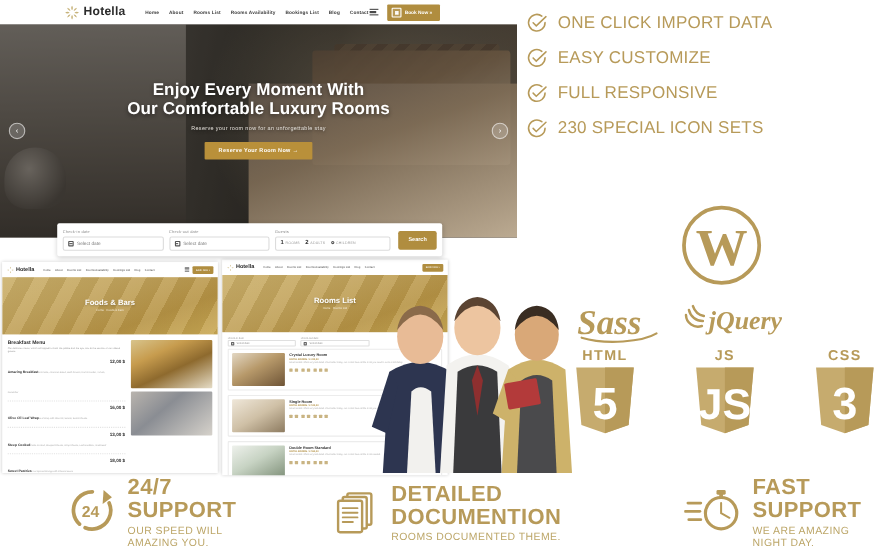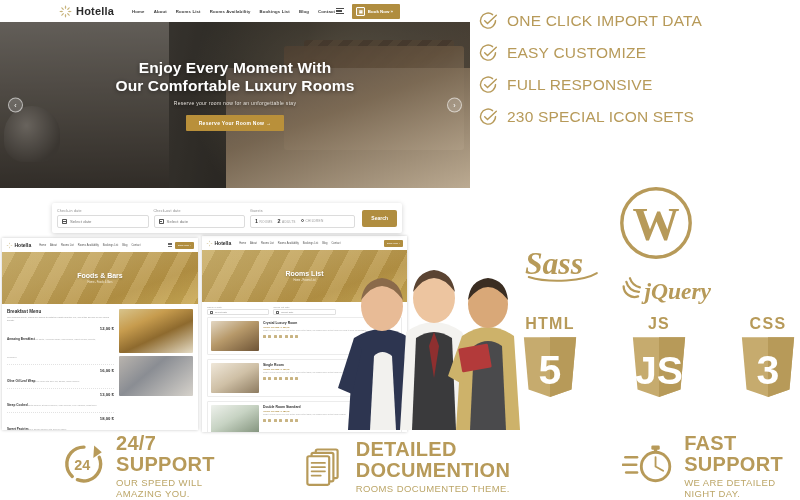--- a/index.html
+++ b/index.html
@@ -39,21 +39,21 @@
     padding: 3px 7px 3px 4px; display: flex; align-items: center; gap: 2.5px;
     border-radius: 1px; white-space: nowrap;
   }
   .cal-ico {
     width: 9px; height: 9px; border: 1px solid #fff; border-radius: 1px;
     display:flex; align-items:center; justify-content:center; font-size:4px; color:#fff;
     background: rgba(255,255,255,.12);
   }
 
   .hero {
-    position: relative; height: 166px;
+    position: relative; height: 194px;
     background:
       radial-gradient(circle at 72% 40%, rgba(255,235,190,.35), transparent 42%),
       linear-gradient(100deg,#6e6a63 0%,#55514b 22%,#3a3731 46%,#2e2a25 62%,#4a433a 82%,#6a5d4c 100%);
     overflow: hidden;
   }
   
   .hero:before{
     content:""; position:absolute; left:0; top:0; width:36%; height:100%;
     background: linear-gradient(180deg,#8d8881 0%, #6b655d 45%, #3f3a34 100%);
     opacity:.95;
@@ -137,25 +137,25 @@
   .feature-row { display: flex; align-items: center; gap: 9px; height: 32px; }
   .check-ico { width: 20px; height: 20px; flex: 0 0 20px; }
   .feature-label {
     font-size: 15.5px; color: #b79a59; letter-spacing: .2px; font-weight: 400;
     white-space: nowrap;
   }
 
   
   .logos { position: absolute; left: 520px; top: 185px; width: 280px; height: 235px; }
   .wp-wrap { position: absolute; left: 98px; top: 0; }
-  .sass-wrap { position: absolute; left: 2px; top: 56px; text-decoration: underline; }
+  .sass-wrap { position: absolute; left: 2px; top: 86px; text-decoration: underline; }
   .jq-wrap { position: absolute; left: 100px; top: 88px; display:flex; align-items:center; gap:3px;}
   .shields { position: absolute; left: 0; top: 130px; width: 278px; display: flex; justify-content: space-between; padding: 0 2px; }
   .shield-col { display: flex; flex-direction: column; align-items: center; }
-  .shield-cap { font-size: 16px; font-weight: 700; color: #b79a59; letter-spacing: 1.3px; margin-bottom: 2px; font-family: "Liberation Sans", sans-serif; }
+  .shield-cap { font-size: 13px; font-weight: 700; color: #b79a59; letter-spacing: 1.3px; margin-bottom: 2px; font-family: "Liberation Sans", sans-serif; }
 
   
   .mock-foods {
     position: absolute; left: 2px; top: 238px; width: 196px; height: 192px;
     background: #fff; box-shadow: 0 0 3px rgba(0,0,0,.22); overflow: hidden;
   }
   .mock-rooms {
     position: absolute; left: 202px; top: 236px; width: 205px; height: 196px;
     background: #fff; box-shadow: 0 0 3px rgba(0,0,0,.22); overflow: hidden;
   }
@@ -660,18 +660,18 @@
           <path d="M40 29 L40 18 M40 29 L49 34" stroke="#b79a59" stroke-width="2.2" stroke-linecap="round"></path>
           <g stroke="#b79a59" stroke-width="3" stroke-linecap="round">
             <path d="M4 18h14"></path>
               <path d="M1 27h16"></path>
               <path d="M5 36h13"></path>
           </g>
         </svg>
       </span>
       <span class="sup-text">
         <span class="t1" style="display:block">FAST SUPPORT</span>
-        <span class="t2" style="display:block">WE ARE DETAILED NIGHT DAY.</span>
+        <span class="t2" style="display:block">WE ARE AMAZING NIGHT DAY.</span>
       </span>
     </div>
   </div>
 
 </div>
 
 </body></html>

